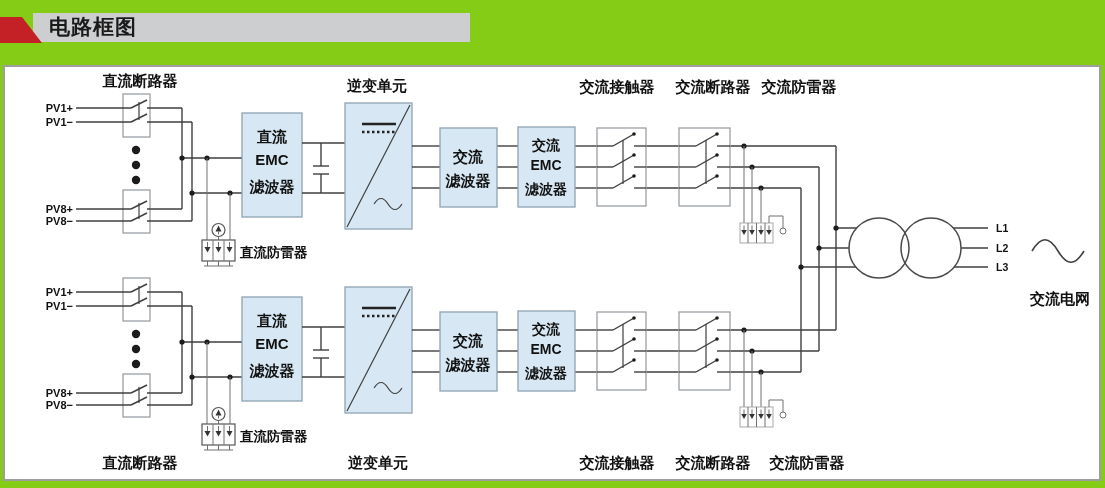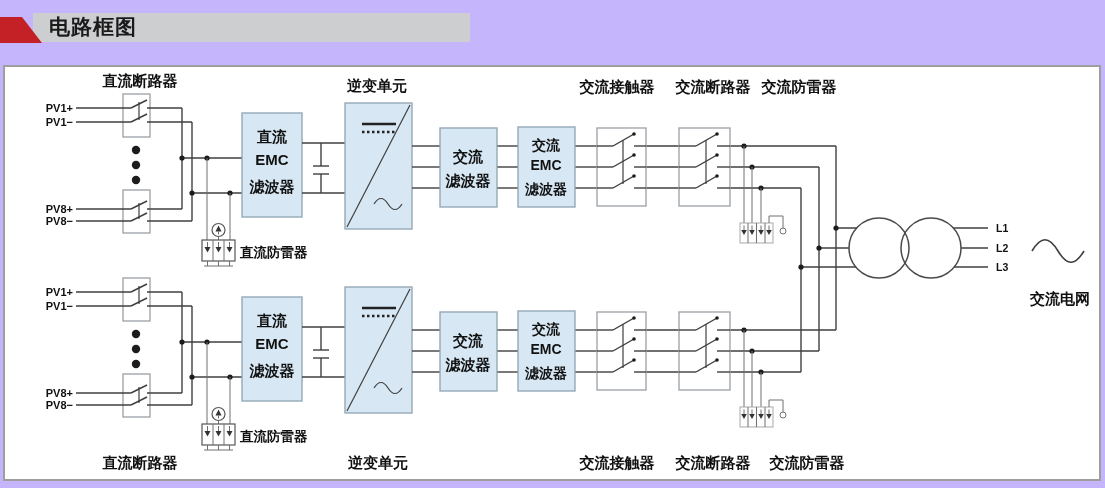--- a/index.html
+++ b/index.html
@@ -1,17 +1,17 @@
 <!DOCTYPE html>
 <html><head>
 <meta charset="utf-8">
 <style>
   html,body { margin:0; padding:0; background:#fff; }
   .stage {
-    position:relative; width:1105px; height:488px; background:#c4b5fd;
+    position:relative; width:1105px; height:488px; background:#84cc16;
     font-family:"Liberation Sans","DejaVu Sans",sans-serif; overflow:hidden;
   }
   .header-bar {
     position:absolute; left:33px; top:13px; width:437px; height:29px;
     background:#cdced0;
   }
   .header-flag { position:absolute; left:0; top:10px; }
   .header-title {
     position:absolute; left:49px; top:13px; height:29px; line-height:28px;
     font-size:21px; font-weight:bold; color:#1a1a1a; letter-spacing:1px;

